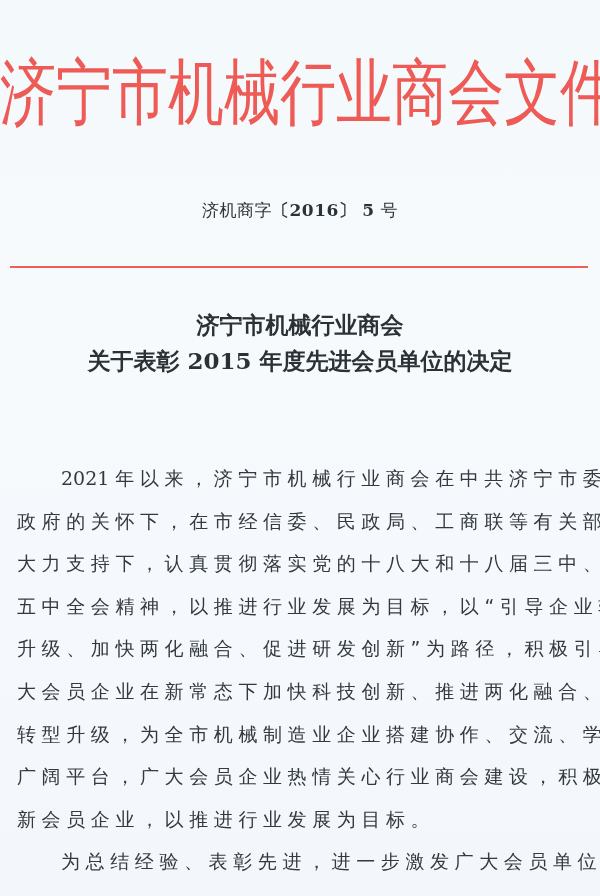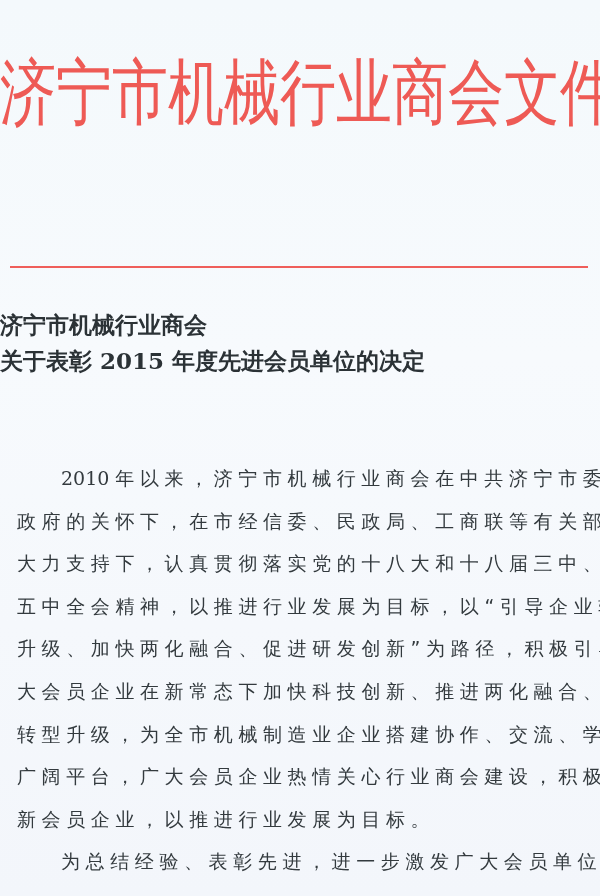--- a/index.html
+++ b/index.html
@@ -60,21 +60,21 @@
       left: 10px;
       top: 266px;
       width: 578px;
       height: 2px;
       background: #ef5e5a;
     }
     .subtitle {
       position: absolute;
       left: 0;
       width: 600px;
-      text-align: left;
+      text-align: center;
       font-weight: bold;
       font-size: 23px;
       color: #2b3236;
       font-family: "DejaVu Serif", "Liberation Serif", serif;
       white-space: nowrap;
     }
     .subtitle-1 { top: 309px; line-height: 32px; }
     .subtitle-2 { top: 345px; line-height: 32px; }
     .body-text {
       position: absolute;
@@ -102,28 +102,31 @@
   </style>
 </head>
 <body>
 
 <div class="page">
 
   <div class="doc-header">
     <span class="doc-header-title">济宁市机械行业商会文件</span>
   </div>
 
+  <div class="doc-number">
+    <span>济机商字</span><span class="num">〔2016〕</span>&nbsp;<span class="num">5</span>&nbsp;<span>号</span>
+  </div>
 
   <div class="red-rule"></div>
 
   <div class="subtitle subtitle-1">济宁市机械行业商会</div>
   <div class="subtitle subtitle-2">关于表彰 2015 年度先进会员单位的决定</div>
 
   <div class="body-text">
-    <div class="body-line indent"><span class="latin">2010</span><span>年以来，济宁市机械行业商会在中共济宁市委、市</span></div>
+    <div class="body-line indent"><span class="latin">2021</span><span>年以来，济宁市机械行业商会在中共济宁市委、市</span></div>
     <div class="body-line">政府的关怀下，在市经信委、民政局、工商联等有关部门的</div>
     <div class="body-line">大力支持下，认真贯彻落实党的十八大和十八届三中、四中、</div>
     <div class="body-line">五中全会精神，以推进行业发展为目标，以“引导企业转型</div>
     <div class="body-line">升级、加快两化融合、促进研发创新”为路径，积极引导广</div>
     <div class="body-line">大会员企业在新常态下加快科技创新、推进两化融合、加速</div>
     <div class="body-line">转型升级，为全市机械制造业企业搭建协作、交流、学习的</div>
     <div class="body-line">广阔平台，广大会员企业热情关心行业商会建设，积极推荐</div>
     <div class="body-line">新会员企业，以推进行业发展为目标。</div>
     <div class="body-line indent">为总结经验、表彰先进，进一步激发广大会员单位参与</div>
   </div>

